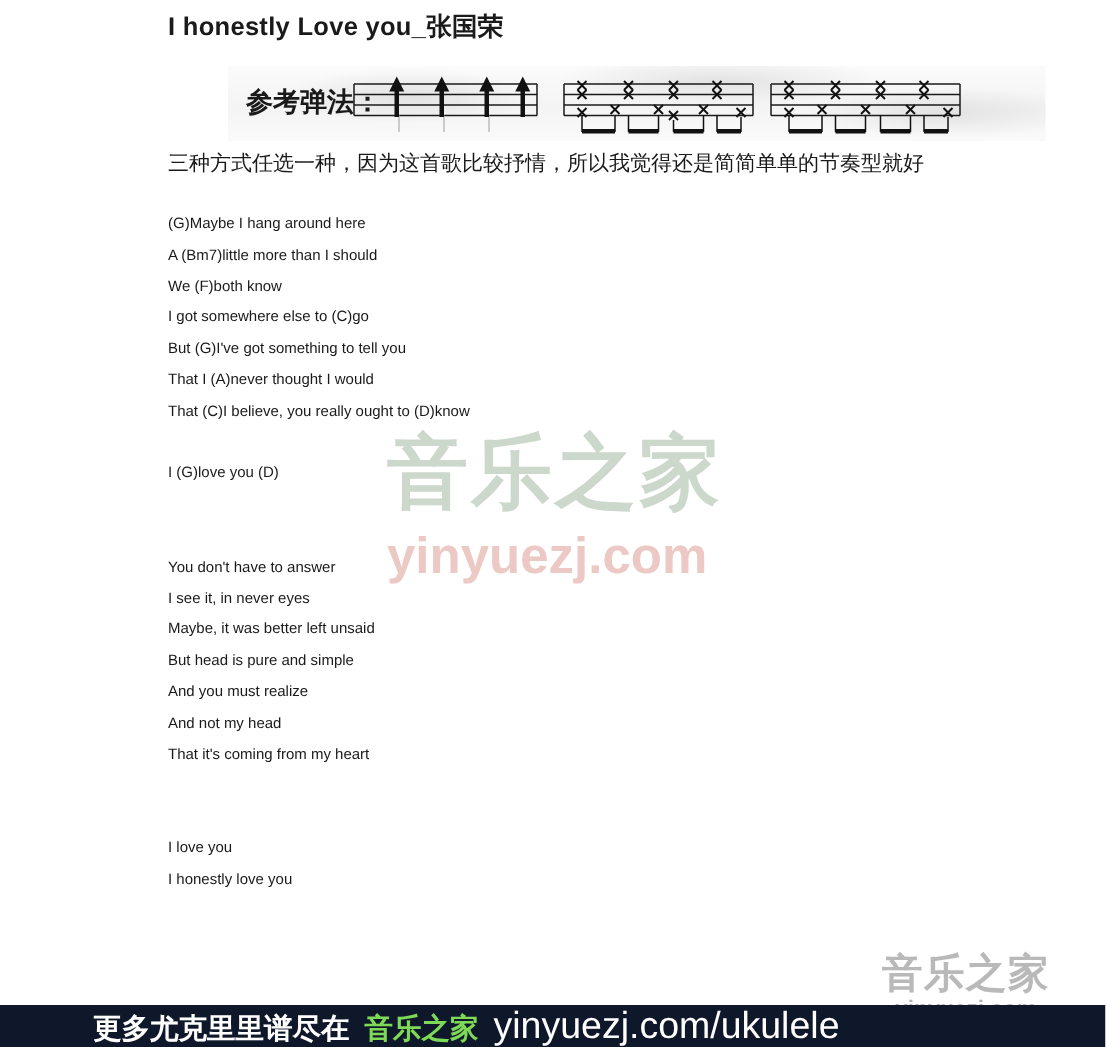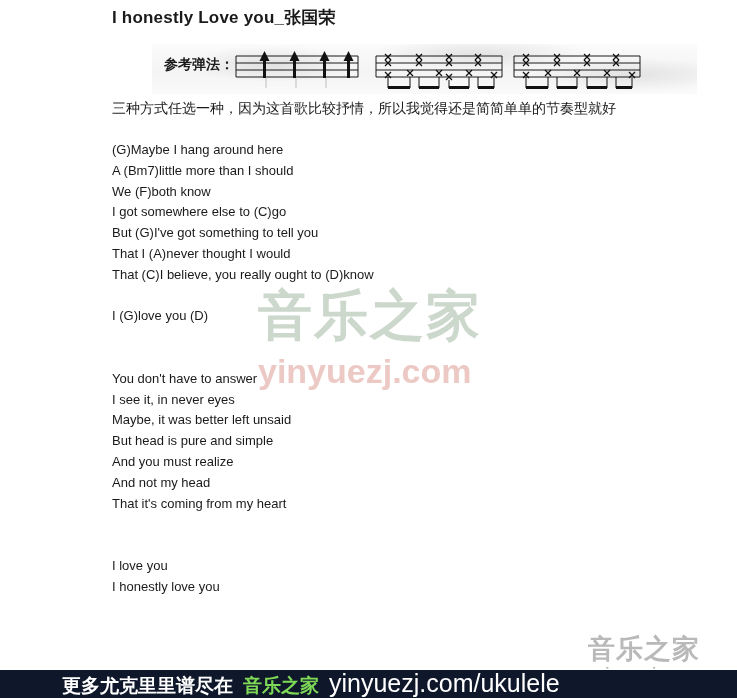--- a/index.html
+++ b/index.html
@@ -38,21 +38,21 @@
     position: absolute;
     left: 112px;
     top: 44px;
     width: 560px;
     height: 52px;
   }
   .strum-label {
     position: absolute;
     left: 52px;
     top: 12px;
-    font-size: 14px;
+    font-size: 18px;
     font-weight: bold;
     white-space: nowrap;
   }
   .scan-bg {
     position: absolute;
     left: 40px;
     top: 0px;
     width: 545px;
     height: 50px;
     background:
@@ -81,21 +81,21 @@
     white-space: nowrap;
     text-align: center;
   }
 
   
   .lyrics {
     position: absolute;
     left: 112px;
     top: 140px;
     width: 520px;
-    font-size: 13px;
+    font-size: 10px;
     line-height: 20.8px;
     z-index: 3;
   }
   .lyric-line {
     white-space: pre;
     height: 20.8px;
   }
   .lyric-line.blank { visibility: hidden; }
 
   

